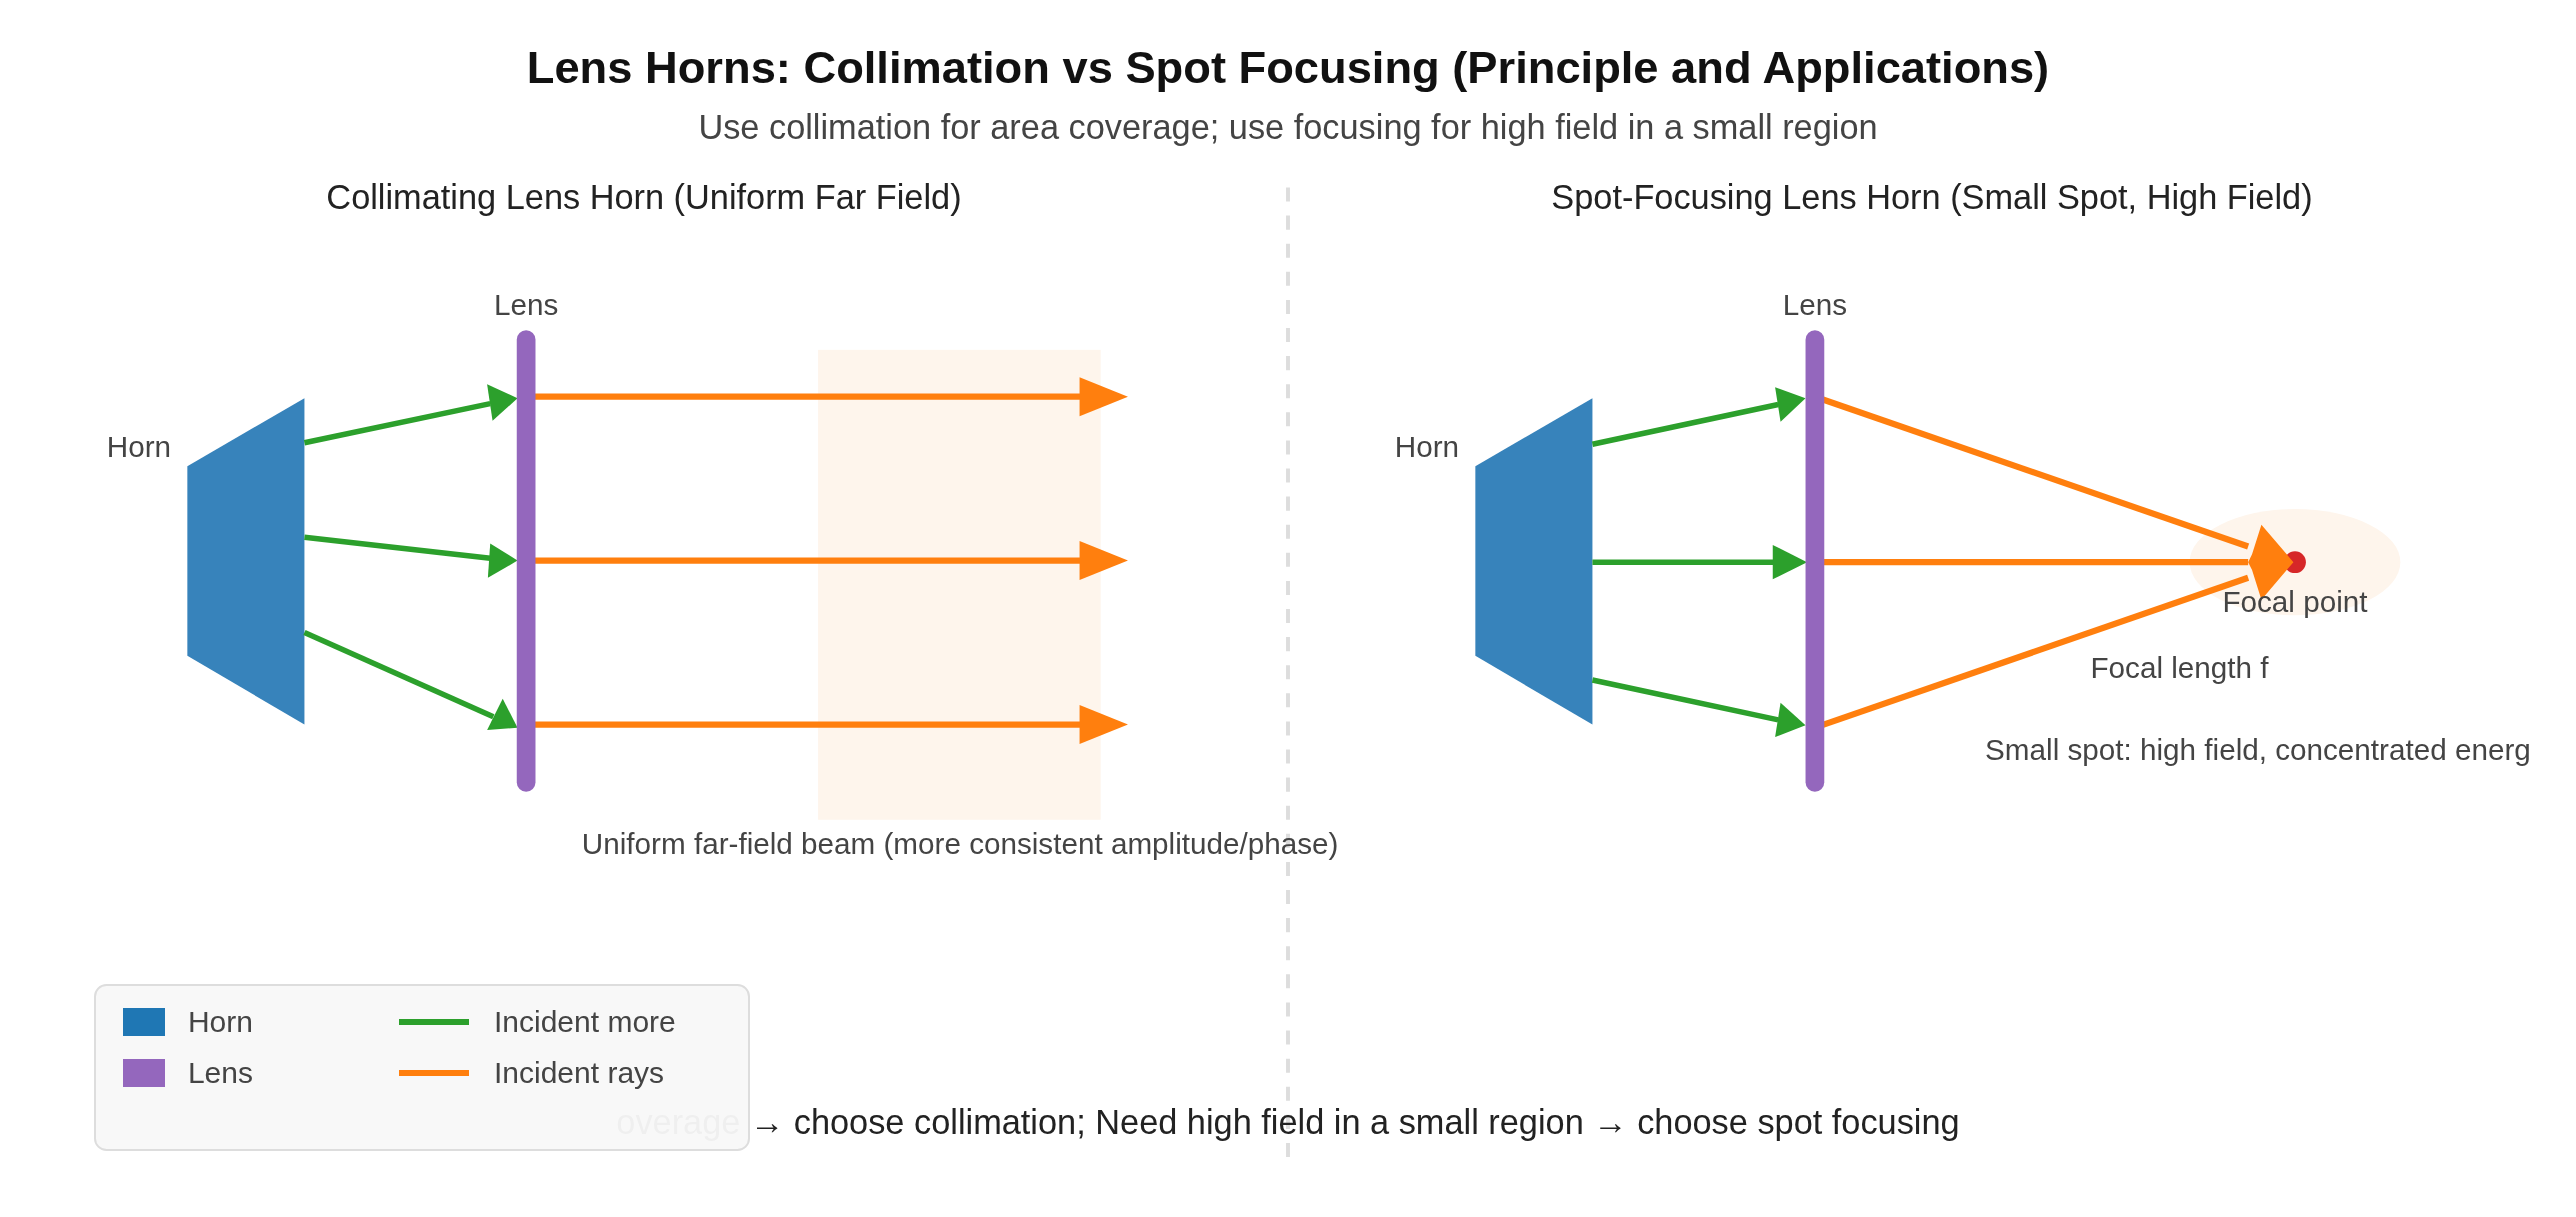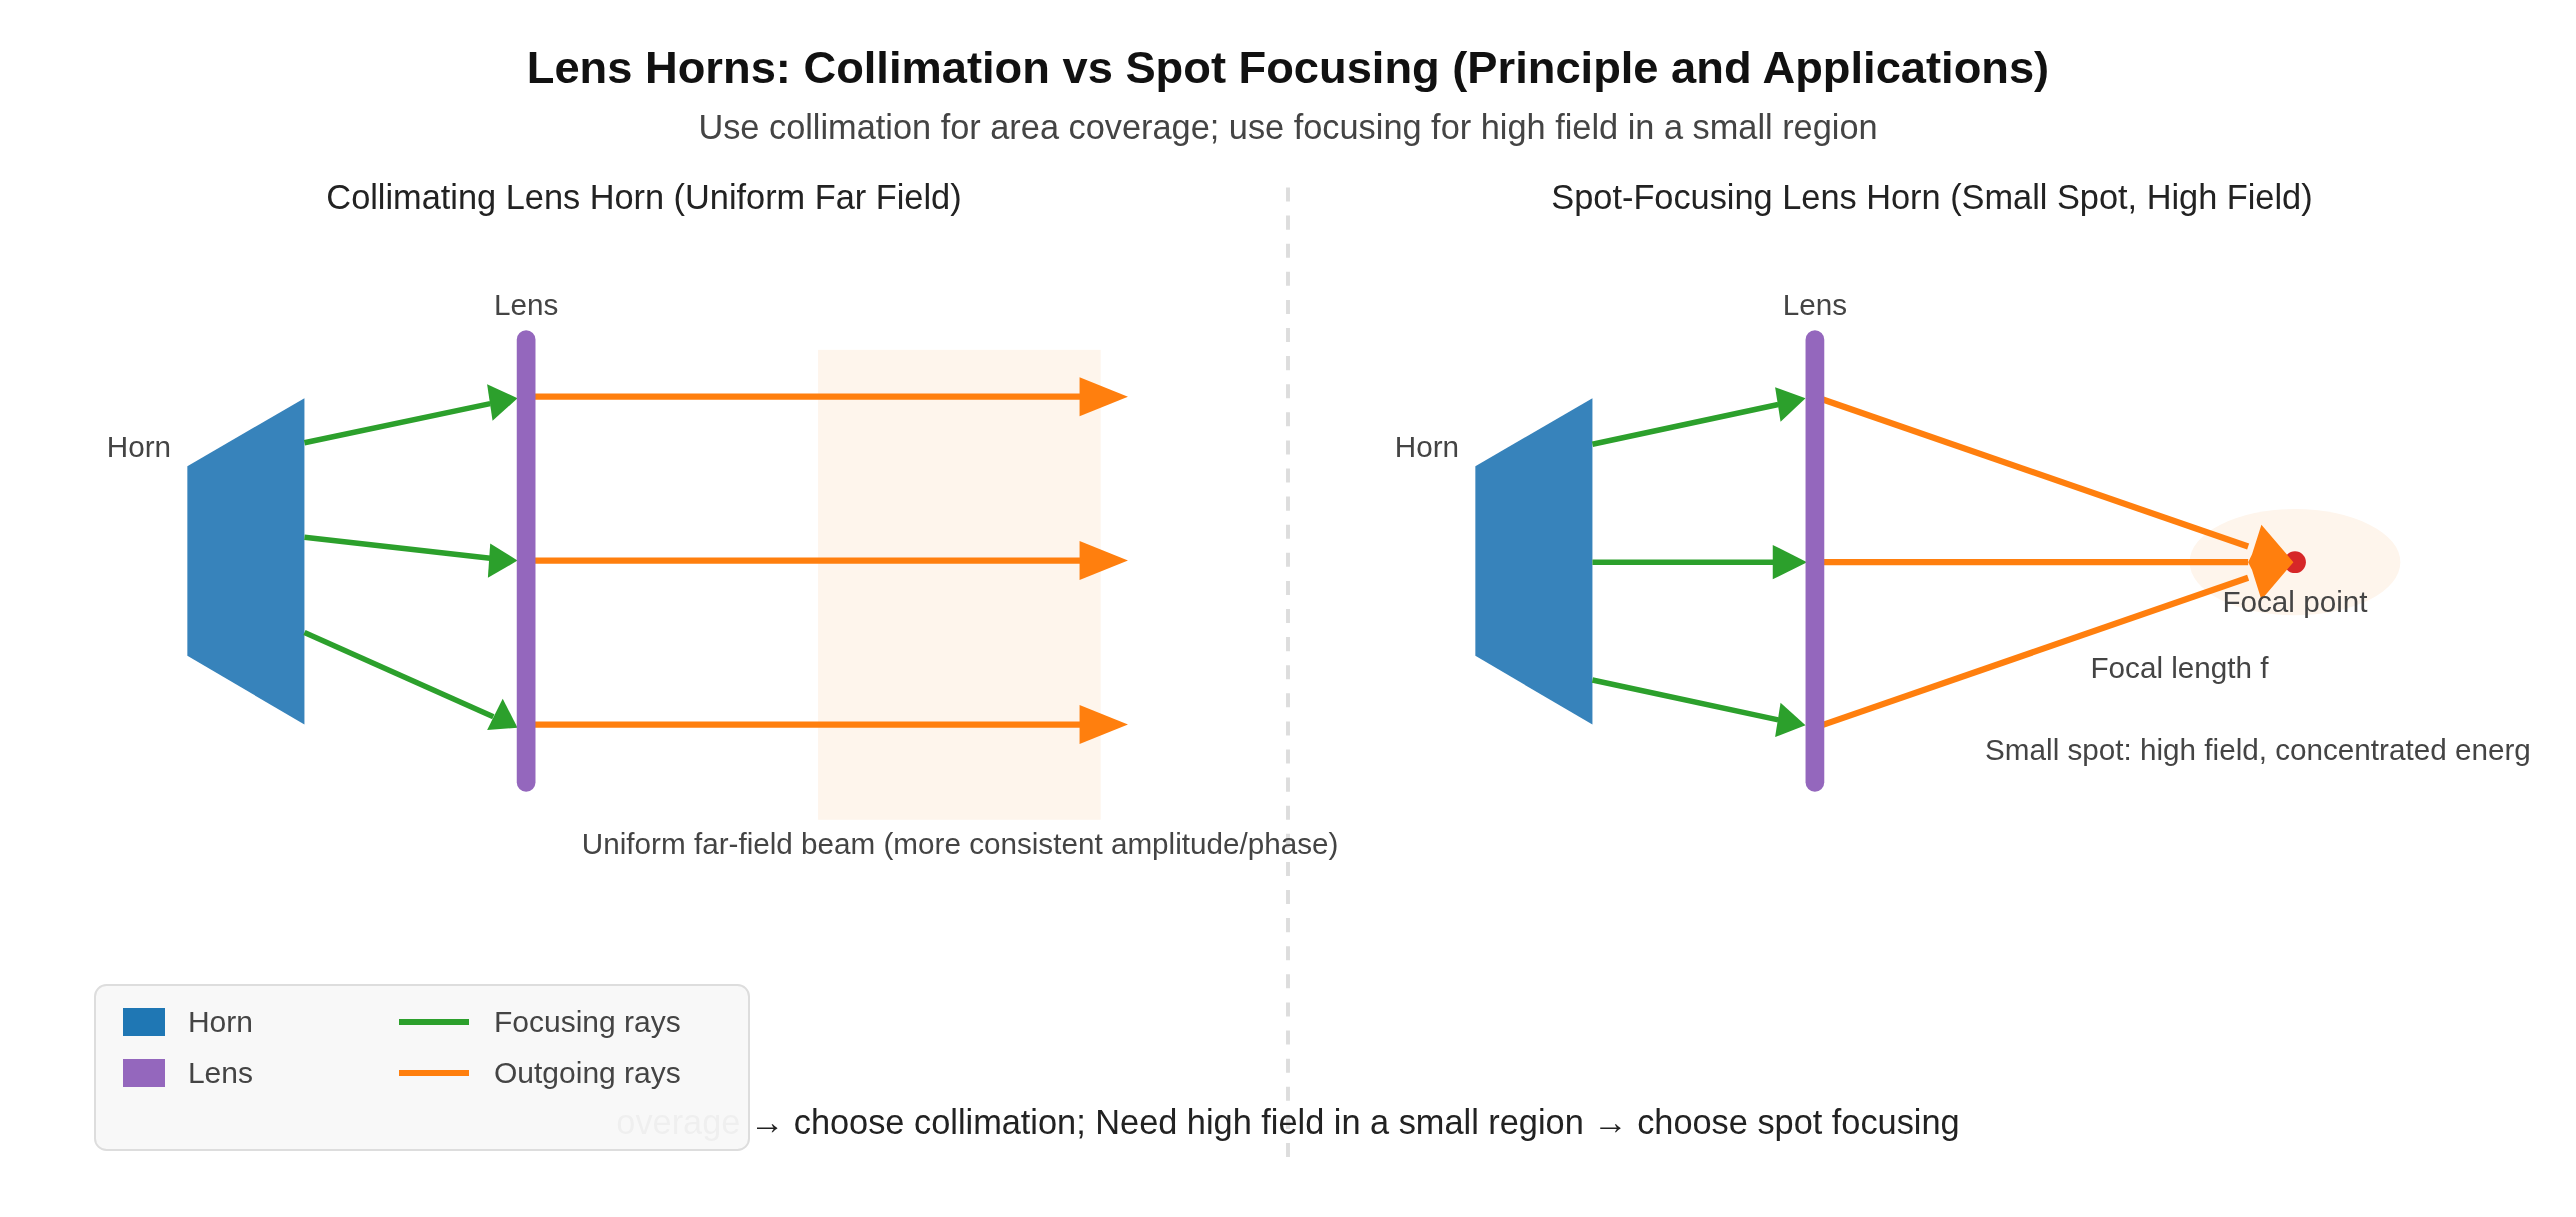--- a/index.html
+++ b/index.html
@@ -102,20 +102,20 @@
   <div class="legend-item" style="left:26.5px; top:19px;">
     <span class="swatch-patch" style="background:#1f77b4;"></span>
     <span>Horn</span>
   </div>
   <div class="legend-item" style="left:26.5px; top:70px;">
     <span class="swatch-patch" style="background:#9467bd;"></span>
     <span>Lens</span>
   </div>
   <div class="legend-item" style="left:303px; top:19px;">
     <span class="swatch-line" style="background:#2ca02c;"></span>
-    <span>Focusing rays</span>
+    <span>Incident more</span>
   </div>
   <div class="legend-item" style="left:303px; top:70px;">
     <span class="swatch-line" style="background:#ff7f0e;"></span>
-    <span>Outgoing rays</span>
+    <span>Incident rays</span>
   </div>
 </div>
 
 
 </body></html>

